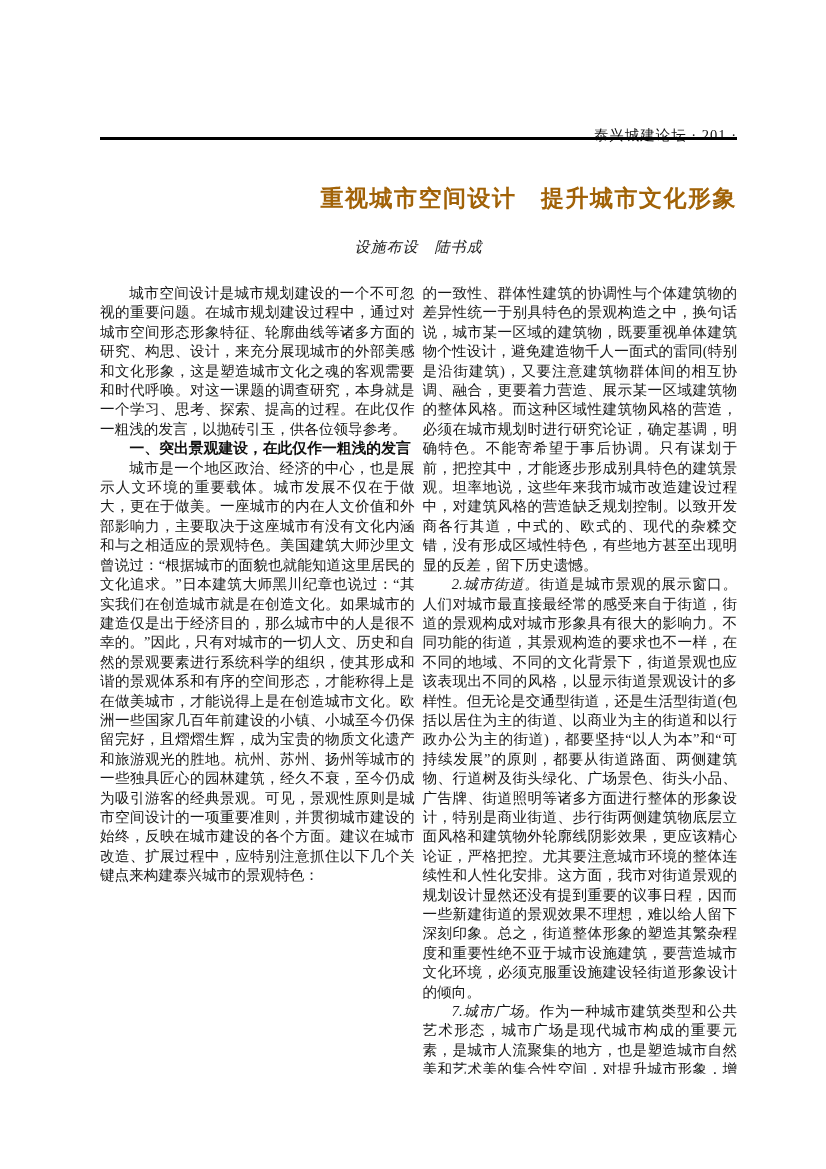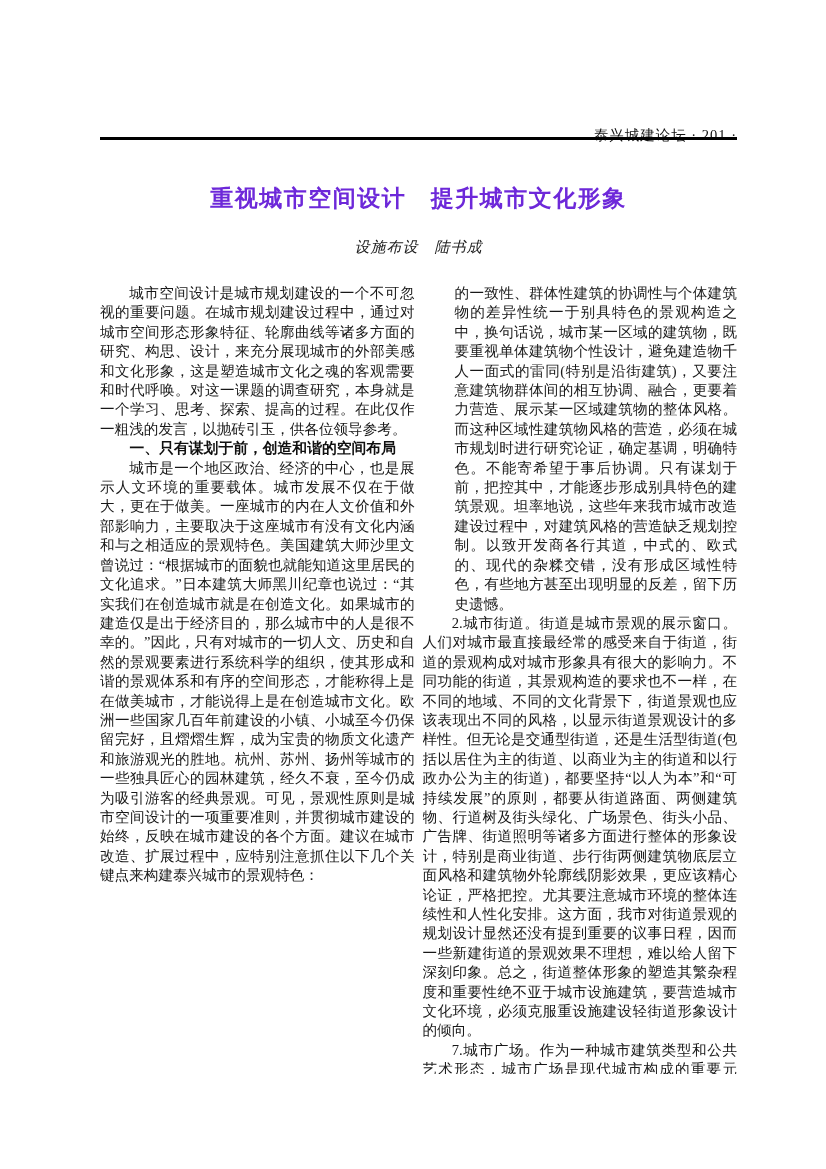--- a/index.html
+++ b/index.html
@@ -34,26 +34,26 @@
     top: 137px;
     width: 637px;
     height: 2.5px;
     background: #000;
   }
   .article-title {
     position: absolute;
     left: 100px;
     top: 183px;
     width: 637px;
-    text-align: center;
+    text-align: right;
     font-family: "Liberation Sans", "DejaVu Sans", sans-serif;
     font-weight: bold;
     font-size: 23px;
     letter-spacing: 1.5px;
-    color: #6d28d9;
+    color: #a16207;
   }
   .article-author {
     position: absolute;
     left: 100px;
     top: 238px;
     width: 637px;
     text-align: center;
     font-size: 15px;
     font-style: italic;
     letter-spacing: 1px;
@@ -76,32 +76,32 @@
     text-justify: inter-ideograph;
     color: #181818;
     overflow: hidden;
   }
   .para {
     margin: 0;
     text-indent: 2em;
   }
   .para.noindent {
     text-indent: 0;
-    margin-left: 32px;
   }
   .section-heading {
     margin: 0;
     text-indent: 2em;
     font-family: "Liberation Sans", "DejaVu Sans", sans-serif;
     font-weight: bold;
     font-size: 14.8px;
     line-height: 19.4px;
     color: #101010;
   }
   .kai-label {
+    font-style: italic;
   }
 </style>
 </head>
 <body>
 
 <div class="page">
 
   <div class="running-head">
     <span>泰兴城建论坛</span>
     <span>· 201 ·</span>
@@ -110,21 +110,21 @@
   <div class="head-rule"></div>
 
   <div class="article-title">重视城市空间设计　提升城市文化形象</div>
 
   <div class="article-author">设施布设　陆书成</div>
 
   <div class="columns">
 
     <div class="col">
       <p class="para">城市空间设计是城市规划建设的一个不可忽视的重要问题。在城市规划建设过程中，通过对城市空间形态形象特征、轮廓曲线等诸多方面的研究、构思、设计，来充分展现城市的外部美感和文化形象，这是塑造城市文化之魂的客观需要和时代呼唤。对这一课题的调查研究，本身就是一个学习、思考、探索、提高的过程。在此仅作一粗浅的发言，以抛砖引玉，供各位领导参考。</p>
-      <p class="section-heading">一、只有谋划于前，创造和谐的空间布局</p>
+      <p class="section-heading">一、突出景观建设，在此仅作一粗浅的发言</p>
       <p class="para">城市是一个地区政治、经济的中心，也是展示人文环境的重要载体。城市发展不仅在于做大，更在于做美。一座城市的内在人文价值和外部影响力，主要取决于这座城市有没有文化内涵和与之相适应的景观特色。美国建筑大师沙里文曾说过：“根据城市的面貌也就能知道这里居民的文化追求。”日本建筑大师黑川纪章也说过：“其实我们在创造城市就是在创造文化。如果城市的建造仅是出于经济目的，那么城市中的人是很不幸的。”因此，只有对城市的一切人文、历史和自然的景观要素进行系统科学的组织，使其形成和谐的景观体系和有序的空间形态，才能称得上是在做美城市，才能说得上是在创造城市文化。欧洲一些国家几百年前建设的小镇、小城至今仍保留完好，且熠熠生辉，成为宝贵的物质文化遗产和旅游观光的胜地。杭州、苏州、扬州等城市的一些独具匠心的园林建筑，经久不衰，至今仍成为吸引游客的经典景观。可见，景观性原则是城市空间设计的一项重要准则，并贯彻城市建设的始终，反映在城市建设的各个方面。建议在城市改造、扩展过程中，应特别注意抓住以下几个关键点来构建泰兴城市的景观特色：</p>
 
     </div>
 
     <div class="col">
       <p class="para noindent">的一致性、群体性建筑的协调性与个体建筑物的差异性统一于别具特色的景观构造之中，换句话说，城市某一区域的建筑物，既要重视单体建筑物个性设计，避免建造物千人一面式的雷同(特别是沿街建筑)，又要注意建筑物群体间的相互协调、融合，更要着力营造、展示某一区域建筑物的整体风格。而这种区域性建筑物风格的营造，必须在城市规划时进行研究论证，确定基调，明确特色。不能寄希望于事后协调。只有谋划于前，把控其中，才能逐步形成别具特色的建筑景观。坦率地说，这些年来我市城市改造建设过程中，对建筑风格的营造缺乏规划控制。以致开发商各行其道，中式的、欧式的、现代的杂糅交错，没有形成区域性特色，有些地方甚至出现明显的反差，留下历史遗憾。</p>
       <p class="para"><span class="kai-label">2.城市街道。</span><span>街道是城市景观的展示窗口。人们对城市最直接最经常的感受来自于街道，街道的景观构成对城市形象具有很大的影响力。不同功能的街道，其景观构造的要求也不一样，在不同的地域、不同的文化背景下，街道景观也应该表现出不同的风格，以显示街道景观设计的多样性。但无论是交通型街道，还是生活型街道(包括以居住为主的街道、以商业为主的街道和以行政办公为主的街道)，都要坚持“以人为本”和“可持续发展”的原则，都要从街道路面、两侧建筑物、行道树及街头绿化、广场景色、街头小品、广告牌、街道照明等诸多方面进行整体的形象设计，特别是商业街道、步行街两侧建筑物底层立面风格和建筑物外轮廓线阴影效果，更应该精心论证，严格把控。尤其要注意城市环境的整体连续性和人性化安排。这方面，我市对街道景观的规划设计显然还没有提到重要的议事日程，因而一些新建街道的景观效果不理想，难以给人留下深刻印象。总之，街道整体形象的塑造其繁杂程度和重要性绝不亚于城市设施建筑，要营造城市文化环境，必须克服重设施建设轻街道形象设计的倾向。</span></p>
       <p class="para"><span class="kai-label">7.城市广场。</span><span>作为一种城市建筑类型和公共艺术形态，城市广场是现代城市构成的重要元素，是城市人流聚集的地方，也是塑造城市自然美和艺术美的集合性空间，对提升城市形象，增强城市吸引力尤为重要。从我市城市建设的现状来看，除鼓楼文化广场外，其它几乎没有设置什么像样的广场，而且就已知的新区规划来看，也没有广场建设的空间。那怕是供老百姓健身的小型街头广场，也没有得到应有的重视。在现代</span></p>
     </div>
 

